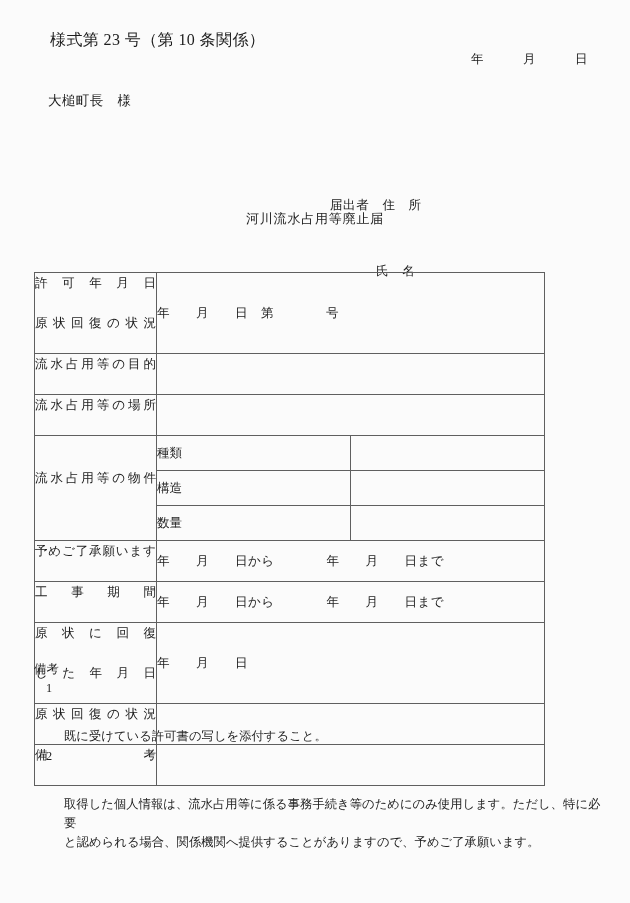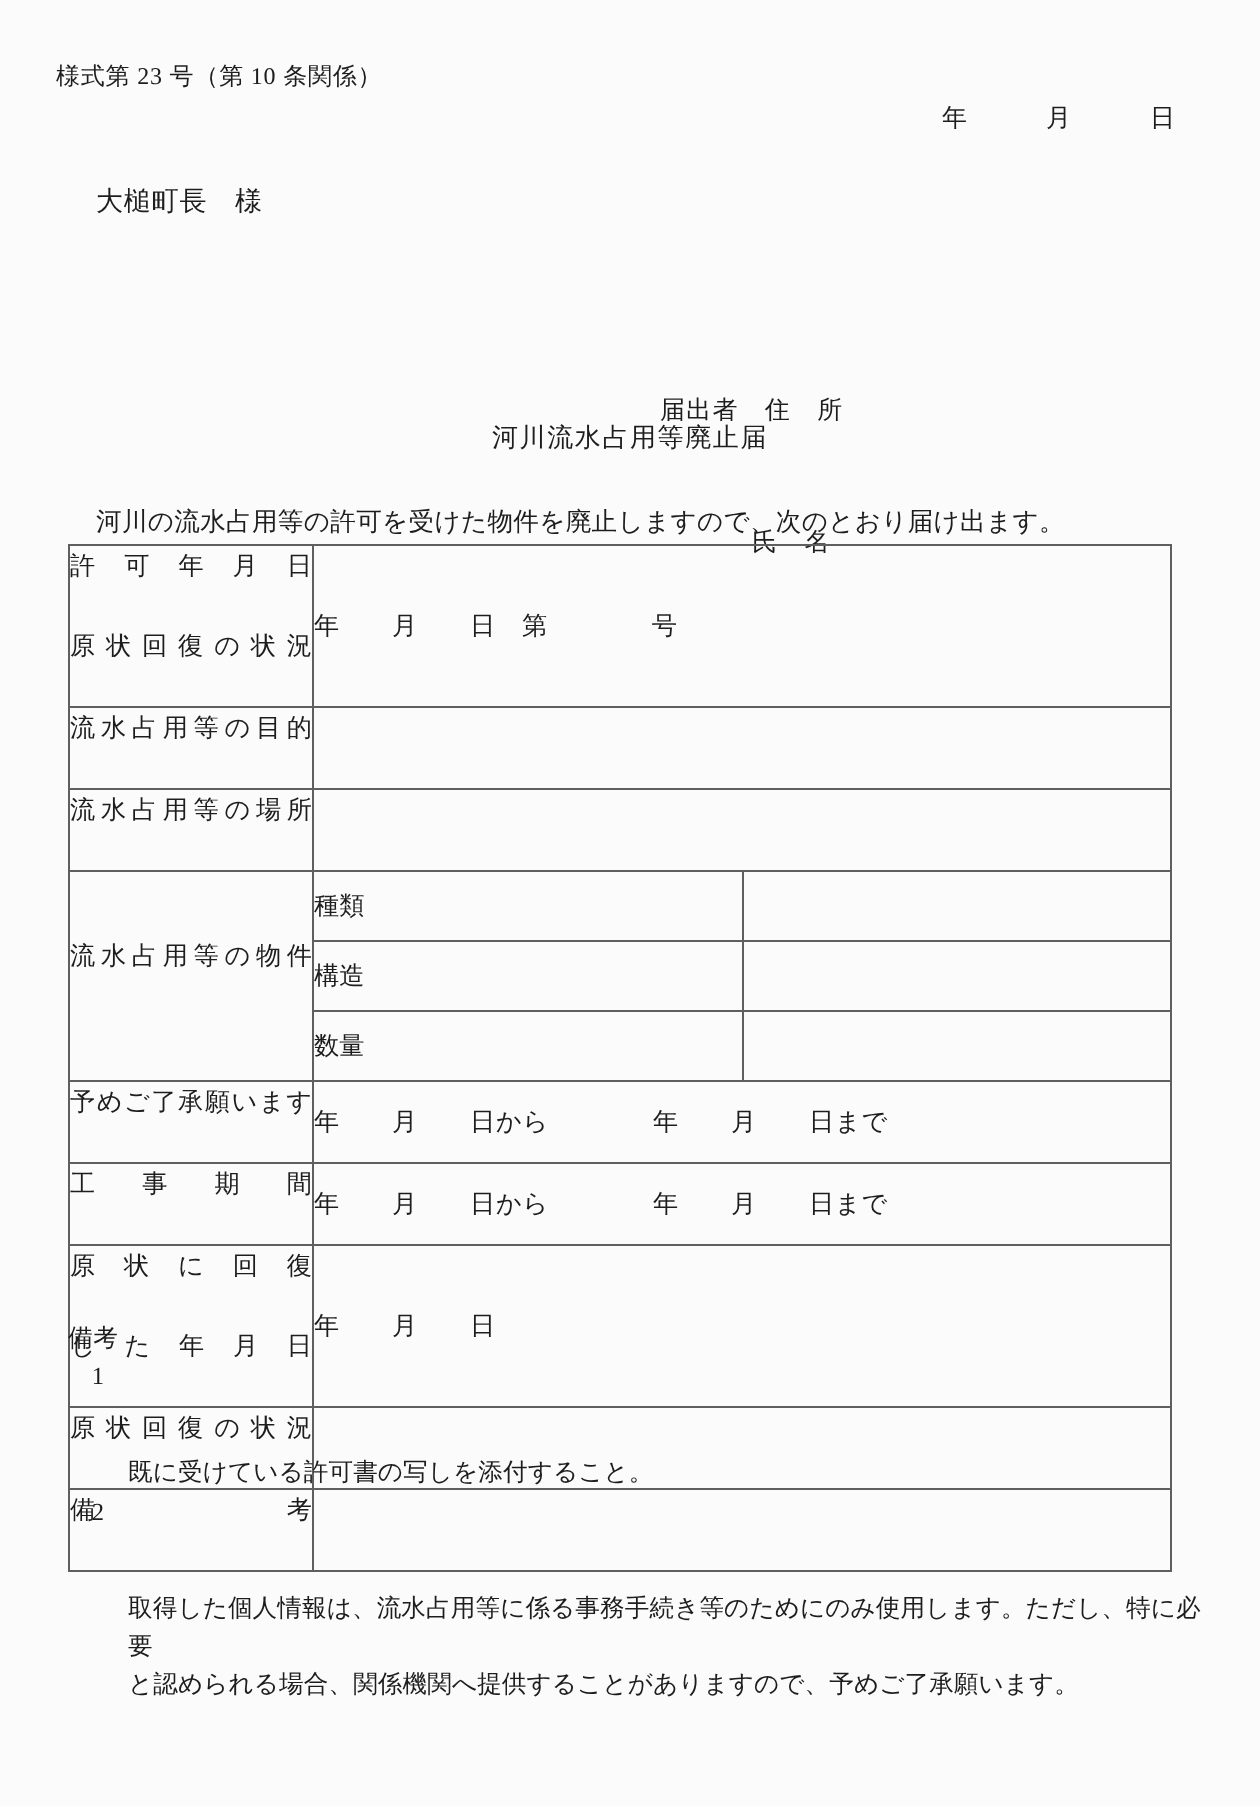--- a/index.html
+++ b/index.html
@@ -19,23 +19,23 @@
 
   .page {
     position: absolute;
     inset: 0;
     padding: 0;
   }
 
   
   .form-no {
     position: absolute;
-    left: 28px;
+    left: 50px;
     top: 30px;
-    font-size: 12px;
+    font-size: 16px;
     letter-spacing: 0.4px;
     white-space: pre;
   }
   .date-line {
     position: absolute;
     right: 42px;
     top: 51px;
     font-size: 12.5px;
     white-space: pre;
     letter-spacing: 0.5px;
@@ -79,21 +79,21 @@
     font-size: 12.8px;
     letter-spacing: 0.15px;
     white-space: nowrap;
   }
 
   
   table.form {
     position: absolute;
     left: 34px;
     top: 272px;
-    width: 552px;
+    width: 511px;
     border-collapse: collapse;
     table-layout: fixed;
   }
   table.form td {
     border: 1px solid #5f5f5f;
     font-size: 12.6px;
     padding: 0;
     vertical-align: middle;
   }
   td.label {
@@ -177,21 +177,20 @@
 
   <div class="addressee">大槌町長　様</div>
 
   <div class="submitter">
     <div class="row1">届出者　住　所</div>
     <div class="row2">氏　名</div>
   </div>
 
   <div class="doc-title">河川流水占用等廃止届</div>
 
-  <div class="intro">河川の流水占用等の許可を受けた物件を廃止しますので、次のとおり届け出ます。</div>
 
   <table class="form">
     <tbody>
       <tr>
         <td class="label h-two">
           <span class="just">許可年月日</span>
           <span class="just">原状回復の状況</span>
         </td>
         <td class="value h-two" colspan="2">
           <span class="val-text">年　　月　　日　第　　　　号</span>

